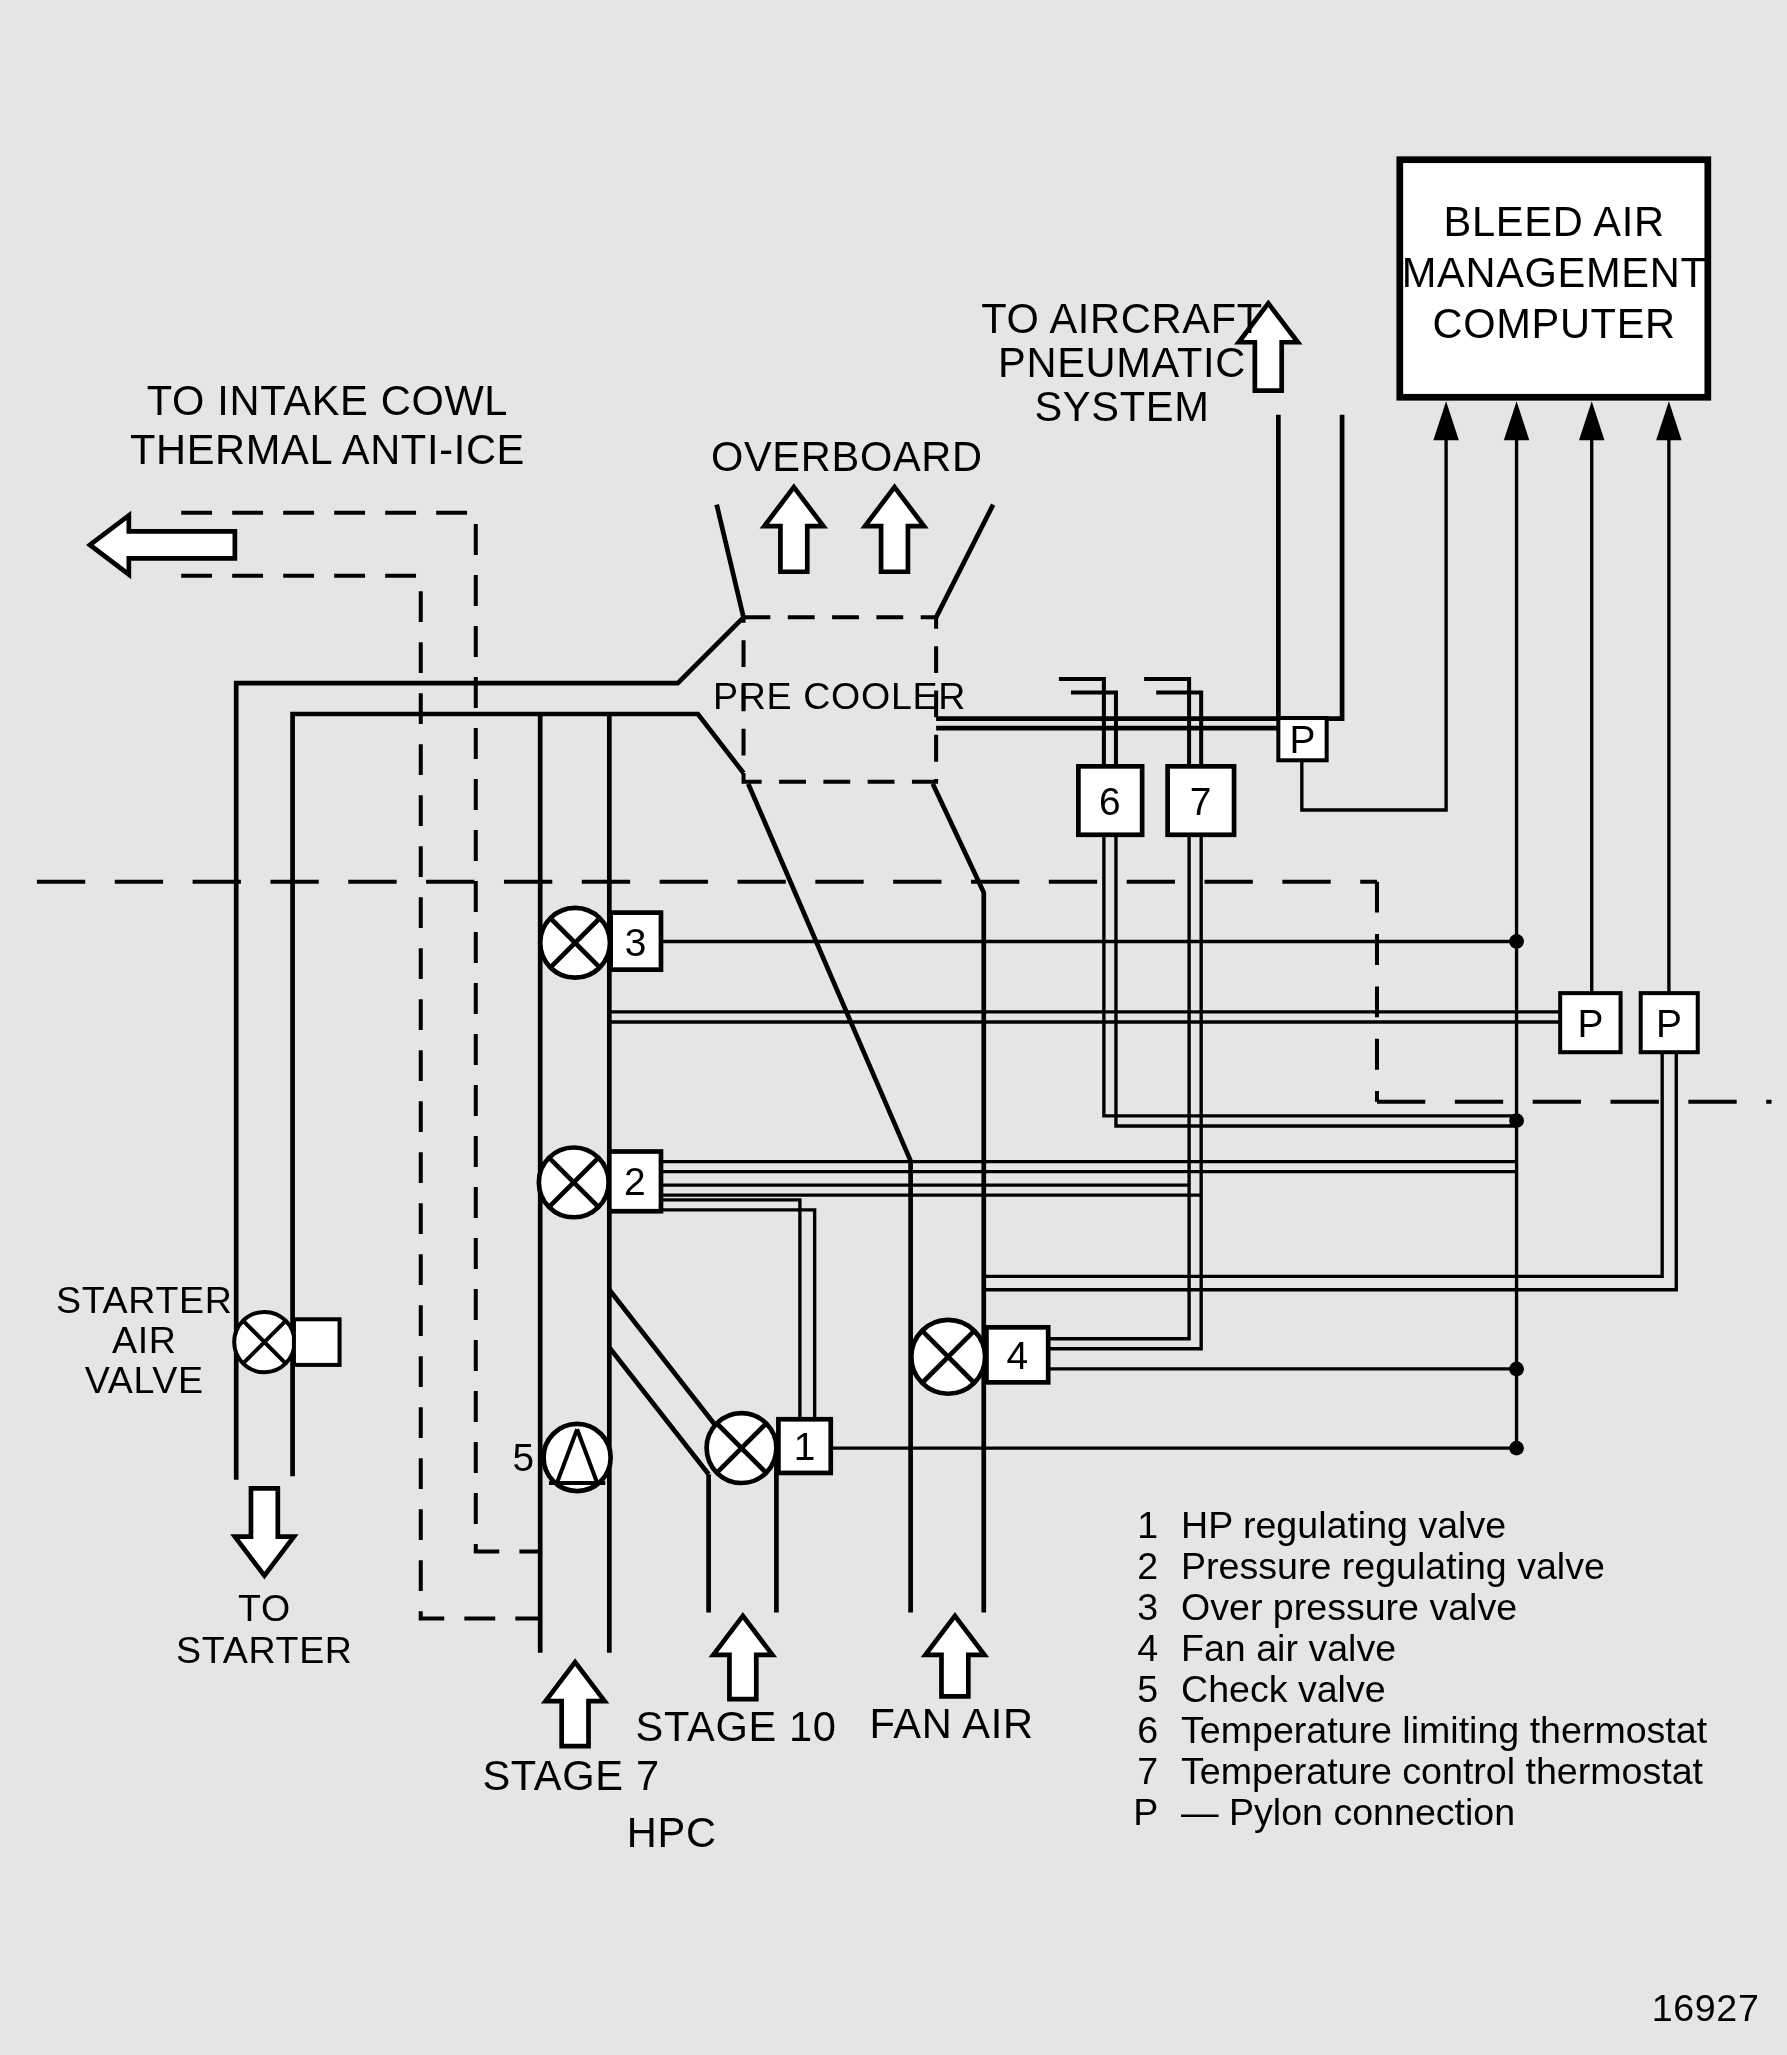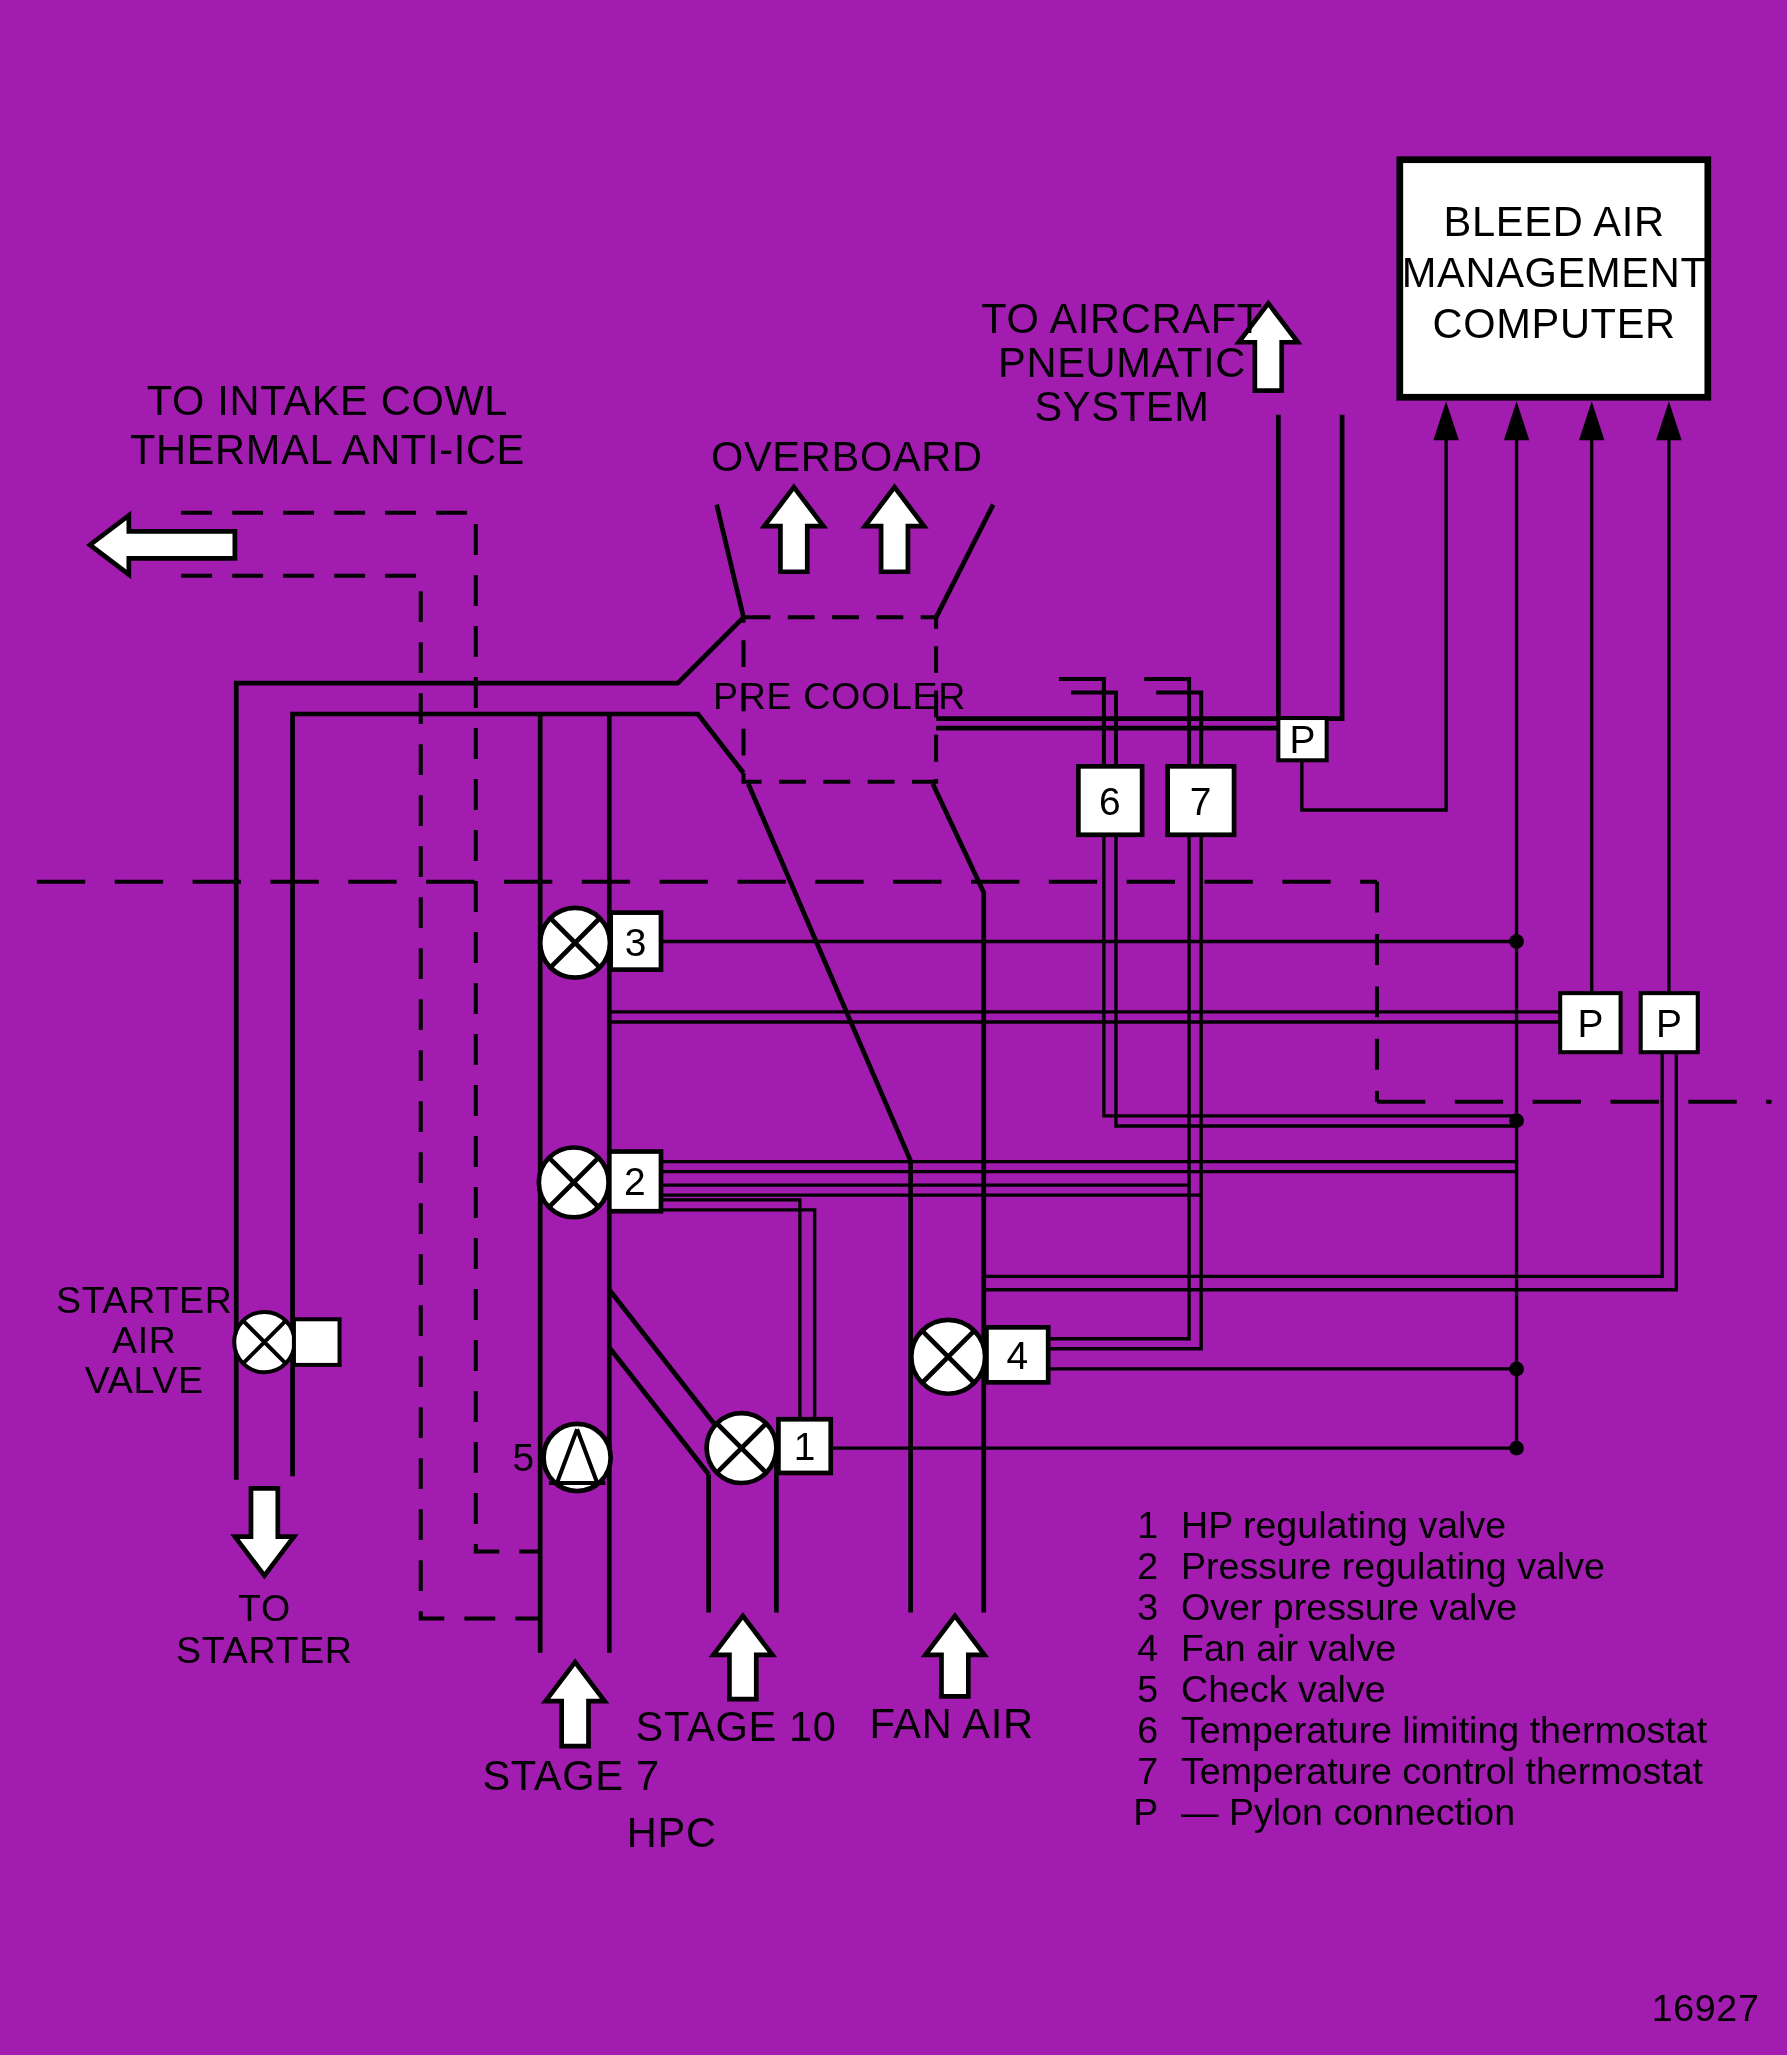--- a/index.html
+++ b/index.html
@@ -1,16 +1,16 @@
 <!DOCTYPE html>
 <html style="font-size:10.7px"><head>
 <meta charset="utf-8">
 <style>
   html,body{margin:0;padding:0;background:#ffffff;}
-  .page{width:100%;max-width:1787px;margin:0 auto;background:#a21caf;}
+  .page{width:100%;max-width:1787px;margin:0 auto;background:#e5e5e5;}
   svg{display:block;width:100%;height:auto;}
   .lbl{font-family:"Liberation Sans",sans-serif;fill:#000;letter-spacing:1px;}
   .big{font-size:62px;}
   .med{font-size:56px;}
   .tag{font-size:58px;font-family:"Liberation Sans",sans-serif;fill:#000;}
   .leg{font-size:56px;font-family:"Liberation Sans",sans-serif;fill:#000;}
   .stroke{stroke:#000;fill:none;}
   .w7{stroke-width:7px;}
   .w5{stroke-width:5px;}
   .w6{stroke-width:6px;}

